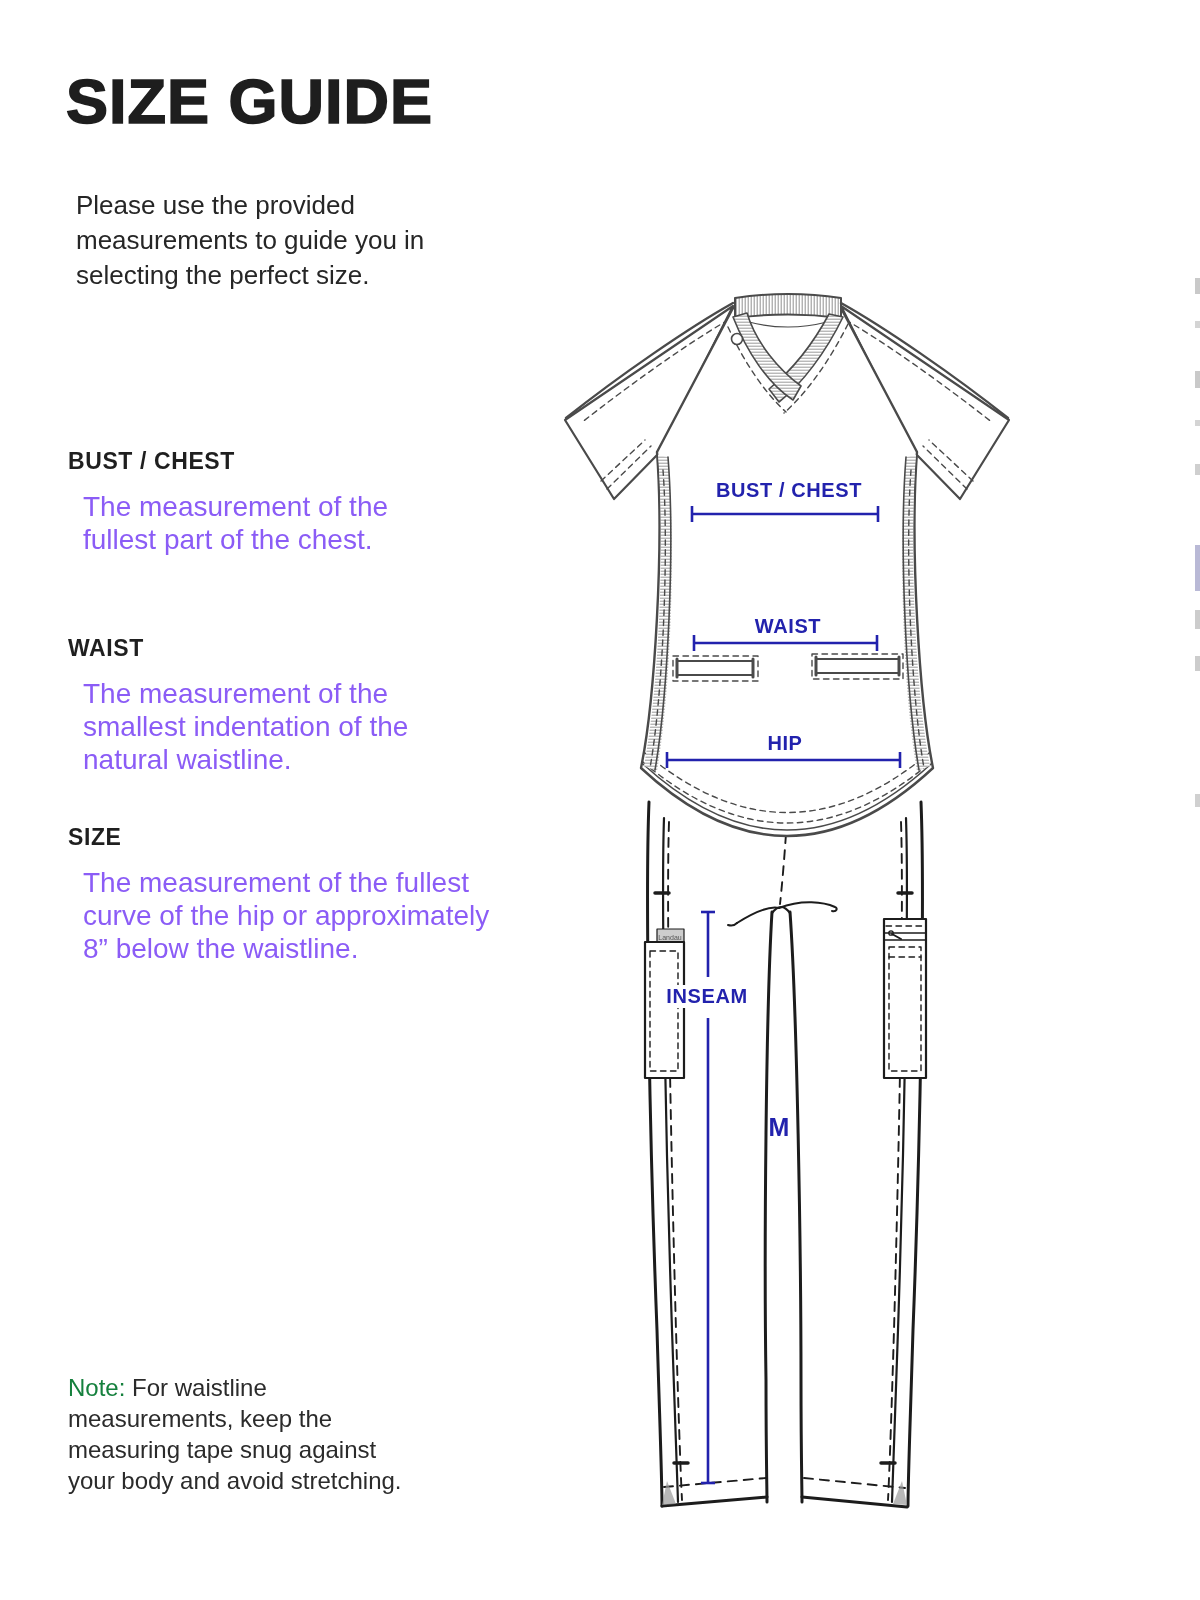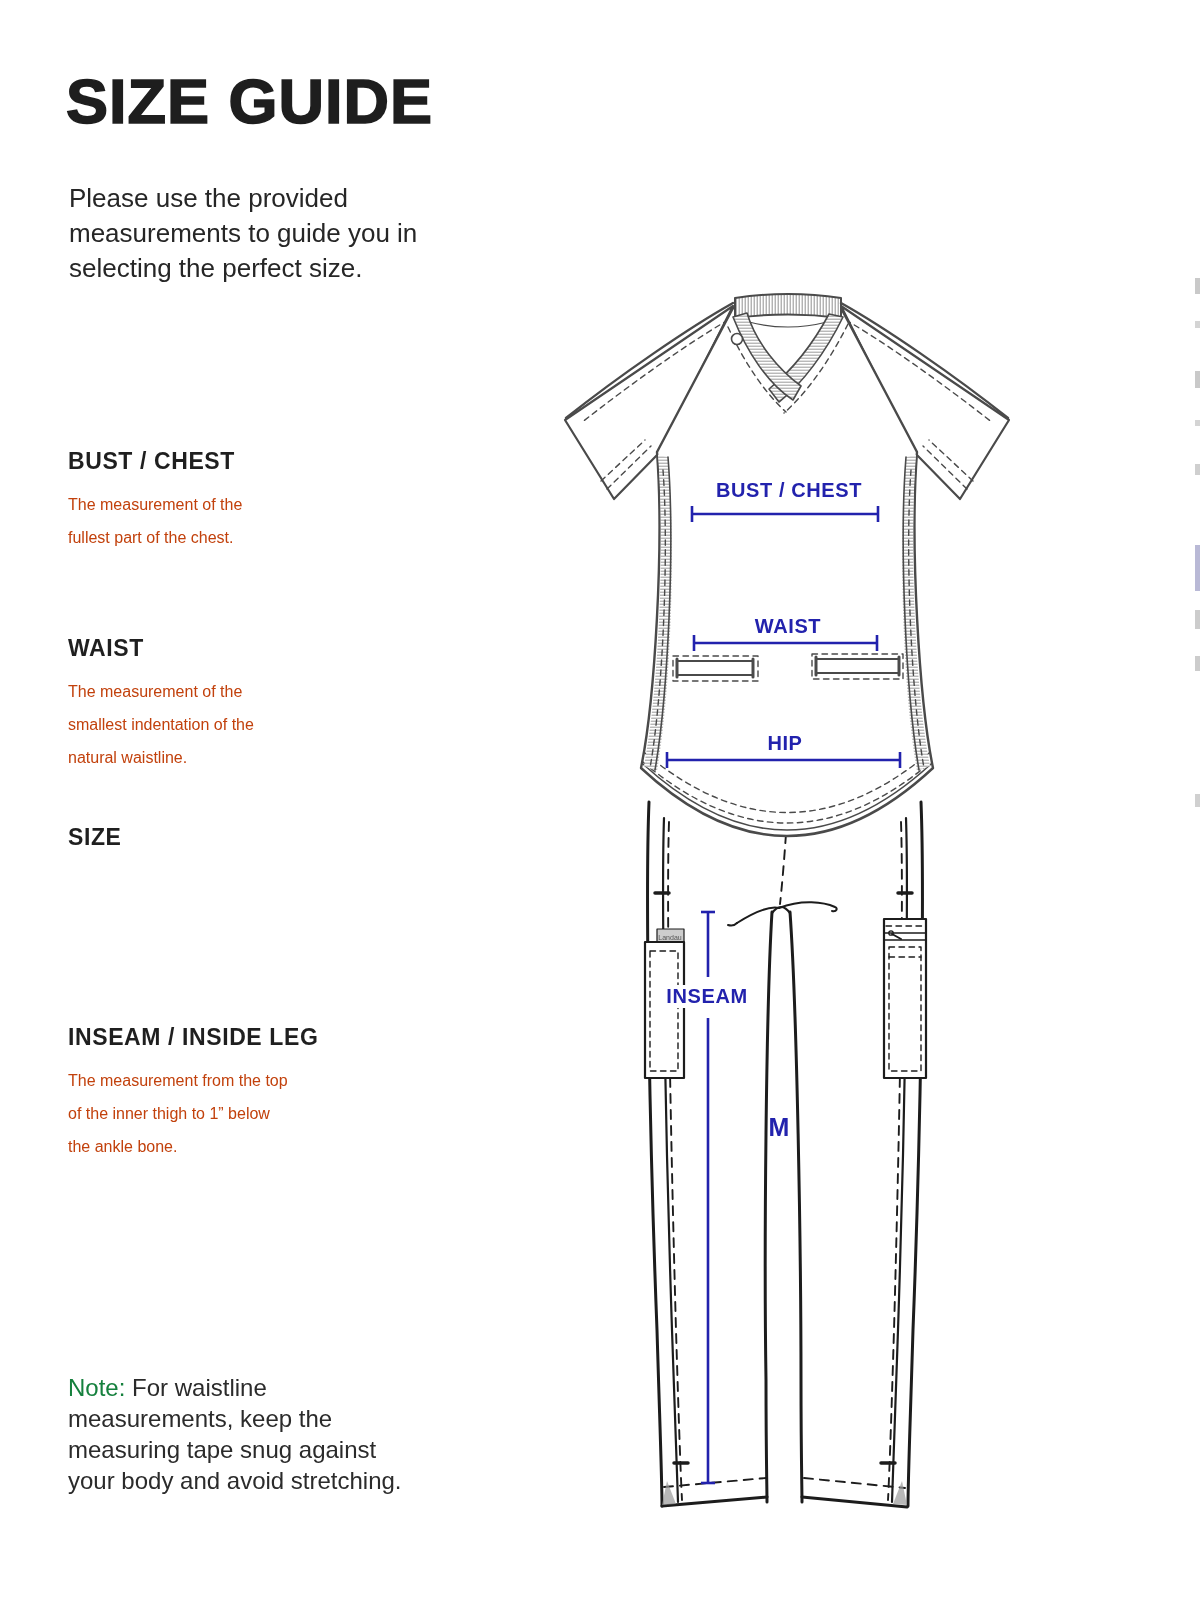--- a/index.html
+++ b/index.html
@@ -6,29 +6,29 @@
   .page {
     position:relative; width:1200px; height:1600px; background:#fff; overflow:hidden;
     font-family:"Liberation Sans", sans-serif; color:#222;
   }
   .page-title {
     position:absolute; left:66px; top:70px; margin:0;
     font-size:63px; font-weight:800; letter-spacing:1px; color:#1e1e1e; line-height:1;
     -webkit-text-stroke:1.6px #1e1e1e;
   }
   .intro {
-    position:absolute; left:68px; top:180px; margin:1px;
+    position:absolute; left:68px; top:180px; margin:8px;
     font-size:26px; line-height:35px; color:#262626; white-space:pre-line;
   }
   .def { position:absolute; left:68px; width:470px; }
   .def h2 {
     margin:0 0 13px 0; font-size:23px; font-weight:700; letter-spacing:0.6px; color:#1f1f1f;
   }
   .def p {
-    margin:0; font-size:16px; line-height:33px; color:#c2410c; white-space:pre-line;
+    margin:15px; font-size:28px; line-height:33px; color:#8b5cf6; white-space:pre-line;
   }
   .note {
     position:absolute; left:68px; top:1372px; margin:0; width:470px;
     font-size:24px; line-height:31px; color:#2b2b2b;
   }
   .note b { font-weight:400; color:#15803d; }
   .note span { white-space:pre-line; }
   .diagram { position:absolute; left:540px; top:270px; width:660px; height:1260px; }
   .d  { stroke-dasharray:9 7; stroke-width:1.9; }
   .d2 { stroke-dasharray:5.5 4.5; stroke-width:1.4; }
@@ -59,28 +59,25 @@
 
   <section class="def" style="top:635px">
     <h2>WAIST</h2>
     <p>The measurement of the
 smallest indentation of the
 natural waistline.</p>
   </section>
 
   <section class="def" style="top:824px">
     <h2>SIZE</h2>
+    <p>The measurement of the fullest
+curve of the hip or approximately
+8” below the waistline.</p>
   </section>
 
-  <section class="def" style="top:1024px">
-    <h2>INSEAM / INSIDE LEG</h2>
-    <p>The measurement from the top
-of the inner thigh to 1” below
-the ankle bone.</p>
-  </section>
 
   <p class="note"><b>Note:</b> <span>For waistline
 measurements, keep the
 measuring tape snug against
 your body and avoid stretching.</span></p>
 
   <svg class="diagram" viewBox="540 270 660 1260" xmlns="http://www.w3.org/2000/svg">
     <defs>
       <pattern id="ribV" width="3" height="6" patternUnits="userSpaceOnUse">
         <rect width="3" height="6" fill="#ffffff"></rect>

